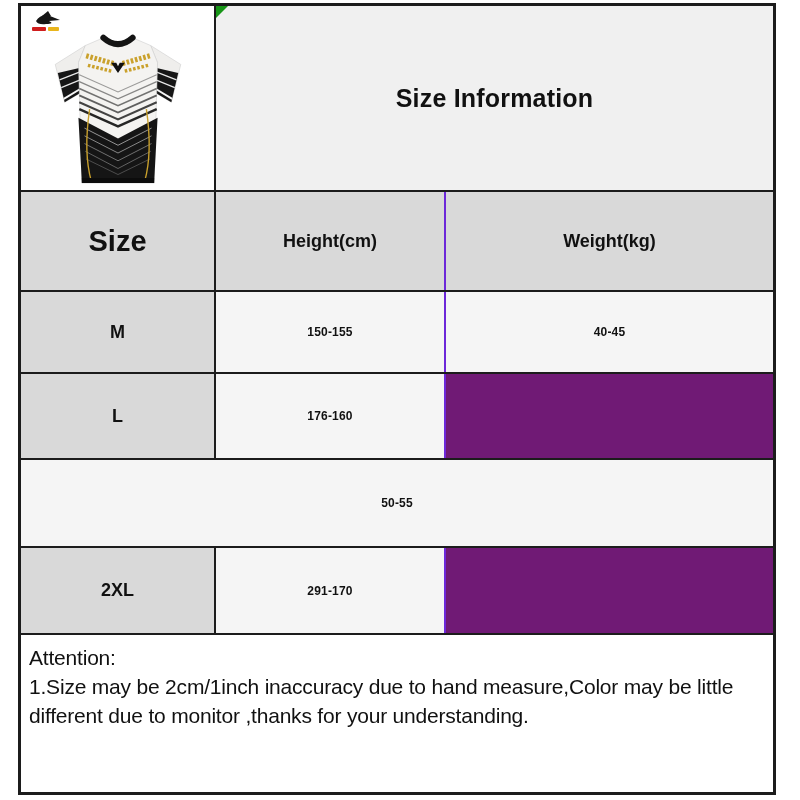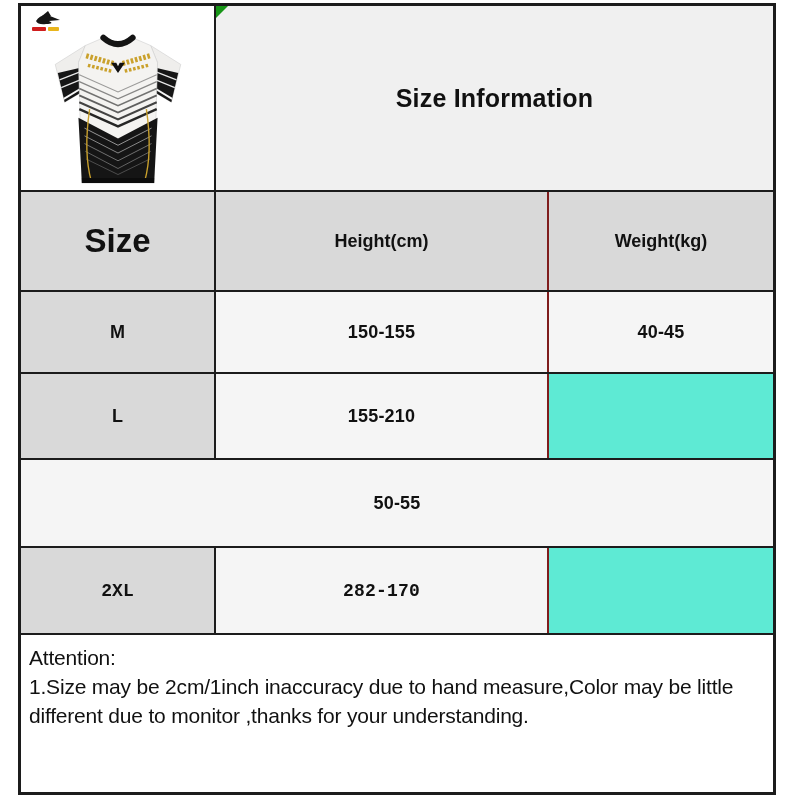--- a/index.html
+++ b/index.html
@@ -1,45 +1,45 @@
 <!DOCTYPE html>
 <html><head>
 <meta charset="utf-8">
 <style>
   * { margin:0; padding:0; box-sizing:border-box; }
   html,body { width:800px; height:800px; background:#ffffff; overflow:hidden;
               font-family:"Liberation Sans", sans-serif; color:#111; }
 
   .sheet { position:absolute; left:18px; top:3px; width:758px; height:792px;
-           border:3px solid #1c1c1c; background:#5eead4; display:flex; flex-direction:column; }
+           border:3px solid #1c1c1c; background:#701a75; display:flex; flex-direction:column; }
 
   .row { display:flex; flex-direction:row; width:100%; }
   .row-top      { height:186px; border-bottom:2px solid #1c1c1c; }
   .row-colhead  { height:100px; border-bottom:2px solid #1c1c1c; }
   .row-m        { height:82px;  border-bottom:2px solid #1c1c1c; }
   .row-l        { height:86px;  border-bottom:2px solid #1c1c1c; }
   .row-xl       { height:88px;  border-bottom:2px solid #1c1c1c; }
-  .row-2xl      { height:87px;  border-bottom:2px solid #1c1c1c;font-family:Liberation Mono, monospace; }
+  .row-2xl      { height:87px;  border-bottom:2px solid #1c1c1c; }
   .row-attn     { flex:1; }
 
   .cell { display:flex; align-items:center; justify-content:center; }
   .c1 { width:195px; border-right:2px solid #1c1c1c; flex:none; }
-  .c2 { width:333px; border-right:2px solid #7f1d1d; flex:none; }
+  .c2 { width:230px; border-right:2px solid #6d28d9; flex:none; }
   .c3 { flex:1; }
 
   .img-cell   { background:#ffffff; position:relative; overflow:hidden; }
   .title-cell { background:#f0f0f0; position:relative; }
   .gray       { background:#d9d9d9; }
   .light      { background:#f5f5f5; }
 
   .title-text { font-size:25px; font-weight:bold; letter-spacing:0.2px; }
-  .size-head  { font-size:33px; font-weight:bold; }
+  .size-head  { font-size:29px; font-weight:bold; }
   .col-head   { font-size:18px; font-weight:bold; }
   .size-label { font-size:18px; font-weight:bold; }
-  .val        { font-size:18px; font-weight:bold; letter-spacing:0.2px; }
+  .val        { font-size:12px; font-weight:bold; letter-spacing:0.2px; }
 
   .corner-flag { position:absolute; left:0; top:0; width:0; height:0;
                  border-top:12px solid #189618; border-right:12px solid transparent; }
 
   .attn-cell { background:#ffffff; padding:8px 14px 8px 8px;
                display:flex; flex-direction:column; justify-content:flex-start; }
   .attn-text { font-size:21px; line-height:29px; letter-spacing:-0.2px; font-weight:400; }
 
   .brand-logo { position:absolute; left:6px; top:4px; width:44px; height:28px; }
   .shirt-wrap { position:absolute; left:50%; top:12px; transform:translateX(-50%);
@@ -116,28 +116,28 @@
     <div class="cell c3 gray col-head">Weight(kg)</div>
   </div>
 
   <div class="row row-m">
     <div class="cell c1 gray size-label">M</div>
     <div class="cell c2 light val">150-155</div>
     <div class="cell c3 light val">40-45</div>
   </div>
   <div class="row row-l">
     <div class="cell c1 gray size-label">L</div>
-    <div class="cell c2 light val">155-210</div>
+    <div class="cell c2 light val">176-160</div>
   </div>
   <div class="row row-xl">
     <div class="cell c3 light val">50-55</div>
   </div>
   <div class="row row-2xl">
     <div class="cell c1 gray size-label">2XL</div>
-    <div class="cell c2 light val">282-170</div>
+    <div class="cell c2 light val">291-170</div>
   </div>
 
   <div class="row row-attn">
     <div class="attn-cell" style="width:100%;">
       <div class="attn-text">Attention:</div>
       <div class="attn-text">1.Size may be 2cm/1inch inaccuracy due to hand measure,Color may be little different due to monitor ,thanks for your understanding.</div>
     </div>
   </div>
 
 </div>

